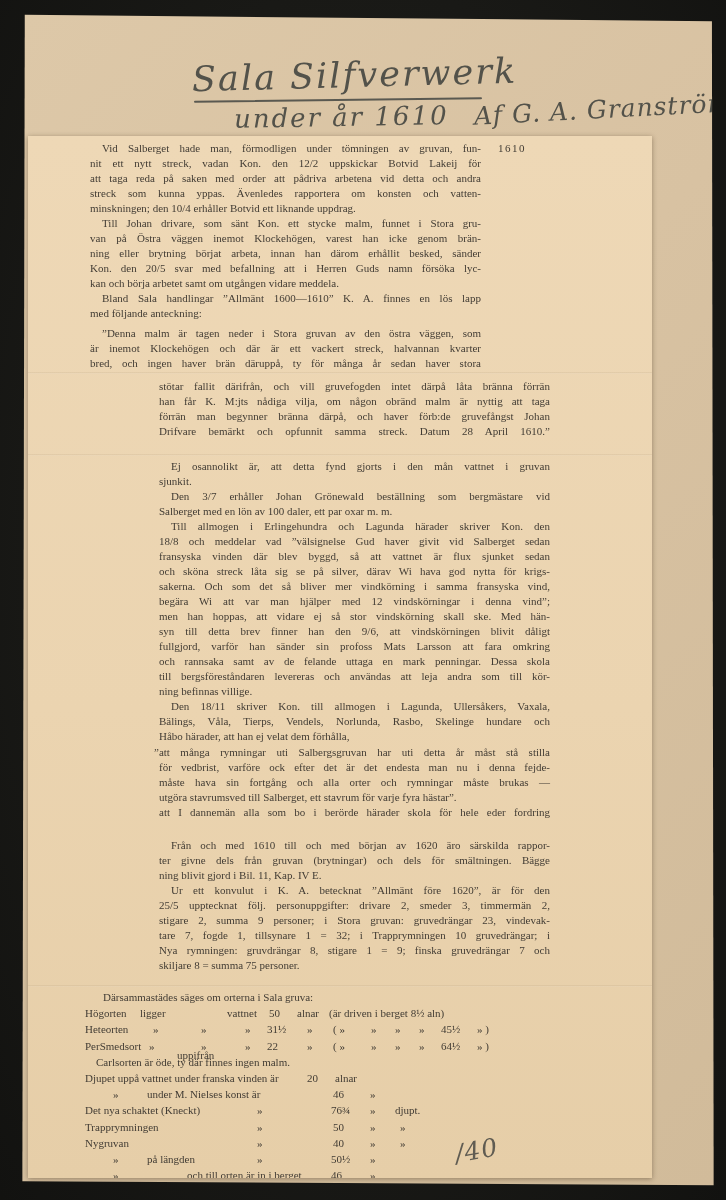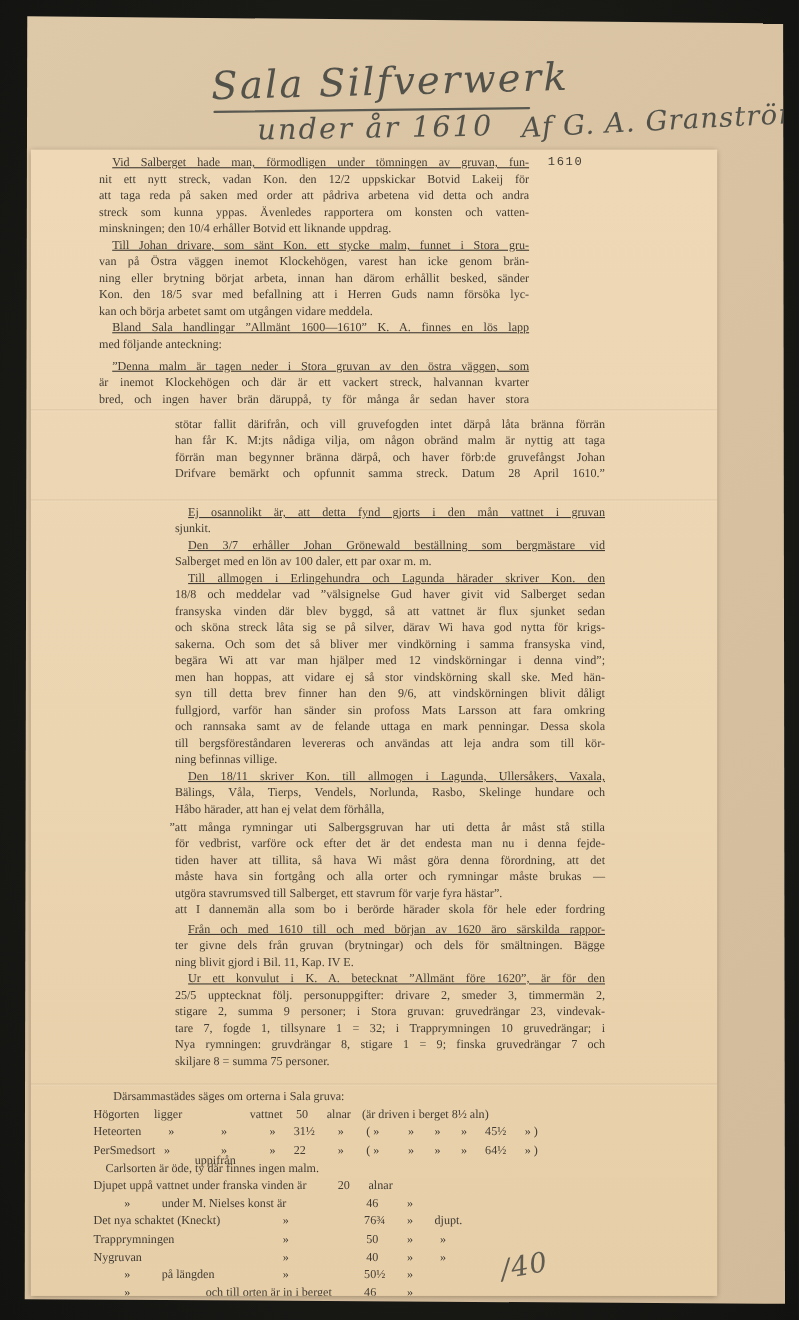--- a/index.html
+++ b/index.html
@@ -35,24 +35,24 @@
   .s1{top:236px}.s2{top:318px}.s3{top:849px}
   .blk{position:absolute;width:391px;font-size:11px;line-height:15px;color:#423c34;}
   .blkA{top:5px;left:62px}
   .blkB{top:190px;left:62px}
   .blkC{top:243px;left:131px}
   .blkD{top:323px;left:131px}
   .blkE{top:609px;left:131px}
   .blkF{top:702px;left:131px}
   .tline{text-align:justify;text-align-last:justify;}
   .tline.end{text-align-last:left;}
-  .tline.ind{text-indent:12px;text-decoration:underline;}
+  .tline.ind{text-indent:12px;}
   .tline.hang{text-indent:-5px;}
   .marginyear{position:absolute;left:470px;top:5px;font-size:11px;line-height:15px;
-    letter-spacing:1.5px;color:#423c34;font-family:Liberation Mono, monospace;}
+    letter-spacing:1.5px;color:#423c34;}
   .blkG{position:absolute;left:57px;top:855px;width:480px;font-size:11px;color:#423c34;text-align:right;}
   .lrow{position:relative;height:16.2px;}
   .lrow span{position:absolute;top:0;white-space:nowrap;}
   .pencil{position:absolute;left:427px;top:1000px;font-size:25px;color:#605c52;
     font-family:"DejaVu Serif", serif;font-style:italic;transform:rotate(-10deg);
     letter-spacing:1px;}
 </style>
 </head>
 <body>
 
@@ -71,21 +71,21 @@
 
       <div class="blk blkA">
           <div class="tline ind">Vid Salberget hade man, förmodligen under tömningen av gruvan, fun-</div>
           <div class="tline">nit ett nytt streck, vadan Kon. den 12/2 uppskickar Botvid Lakeij för</div>
           <div class="tline">att taga reda på saken med order att pådriva arbetena vid detta och andra</div>
           <div class="tline">streck som kunna yppas. Ävenledes rapportera om konsten och vatten-</div>
           <div class="tline end">minskningen; den 10/4 erhåller Botvid ett liknande uppdrag.</div>
           <div class="tline ind">Till Johan drivare, som sänt Kon. ett stycke malm, funnet i Stora gru-</div>
           <div class="tline">van på Östra väggen inemot Klockehögen, varest han icke genom brän-</div>
           <div class="tline">ning eller brytning börjat arbeta, innan han därom erhållit besked, sänder</div>
-          <div class="tline">Kon. den 18/5 svar med befallning att i Herren Guds namn försöka lyc-</div>
+          <div class="tline">Kon. den 20/5 svar med befallning att i Herren Guds namn försöka lyc-</div>
           <div class="tline end">kan och börja arbetet samt om utgången vidare meddela.</div>
           <div class="tline ind">Bland Sala handlingar ”Allmänt 1600—1610” K. A. finnes en lös lapp</div>
           <div class="tline end">med följande anteckning:</div>
         </div>
       <div class="marginyear">1610</div>
 
       <div class="blk blkB">
           <div class="tline ind">”Denna malm är tagen neder i Stora gruvan av den östra väggen, som</div>
           <div class="tline">är inemot Klockehögen och där är ett vackert streck, halvannan kvarter</div>
           <div class="tline">bred, och ingen haver brän däruppå, ty för många år sedan haver stora</div>
@@ -116,21 +116,20 @@
           <div class="tline">till bergsföreståndaren levereras och användas att leja andra som till kör-</div>
           <div class="tline end">ning befinnas villige.</div>
           <div class="tline ind">Den 18/11 skriver Kon. till allmogen i Lagunda, Ullersåkers, Vaxala,</div>
           <div class="tline">Bälings, Våla, Tierps, Vendels, Norlunda, Rasbo, Skelinge hundare och</div>
           <div class="tline end">Håbo härader, att han ej velat dem förhålla,</div>
         </div>
 
       <div class="blk blkE">
           <div class="tline hang">”att många rymningar uti Salbergsgruvan har uti detta år måst stå stilla</div>
           <div class="tline">för vedbrist, varföre ock efter det är det endesta man nu i denna fejde-</div>
-          <div class="tline">tiden haver att tillita, så hava Wi måst göra denna förordning, att det</div>
           <div class="tline">måste hava sin fortgång och alla orter och rymningar måste brukas —</div>
           <div class="tline end">utgöra stavrumsved till Salberget, ett stavrum för varje fyra hästar”.</div>
           <div class="tline">att I dannemän alla som bo i berörde härader skola för hele eder fordring</div>
         </div>
 
       <div class="blk blkF">
           <div class="tline ind">Från och med 1610 till och med början av 1620 äro särskilda rappor-</div>
           <div class="tline">ter givne dels från gruvan (brytningar) och dels för smältningen. Bägge</div>
           <div class="tline end">ning blivit gjord i Bil. 11, Kap. IV E.</div>
           <div class="tline ind">Ur ett konvulut i K. A. betecknat ”Allmänt före 1620”, är för den</div>

